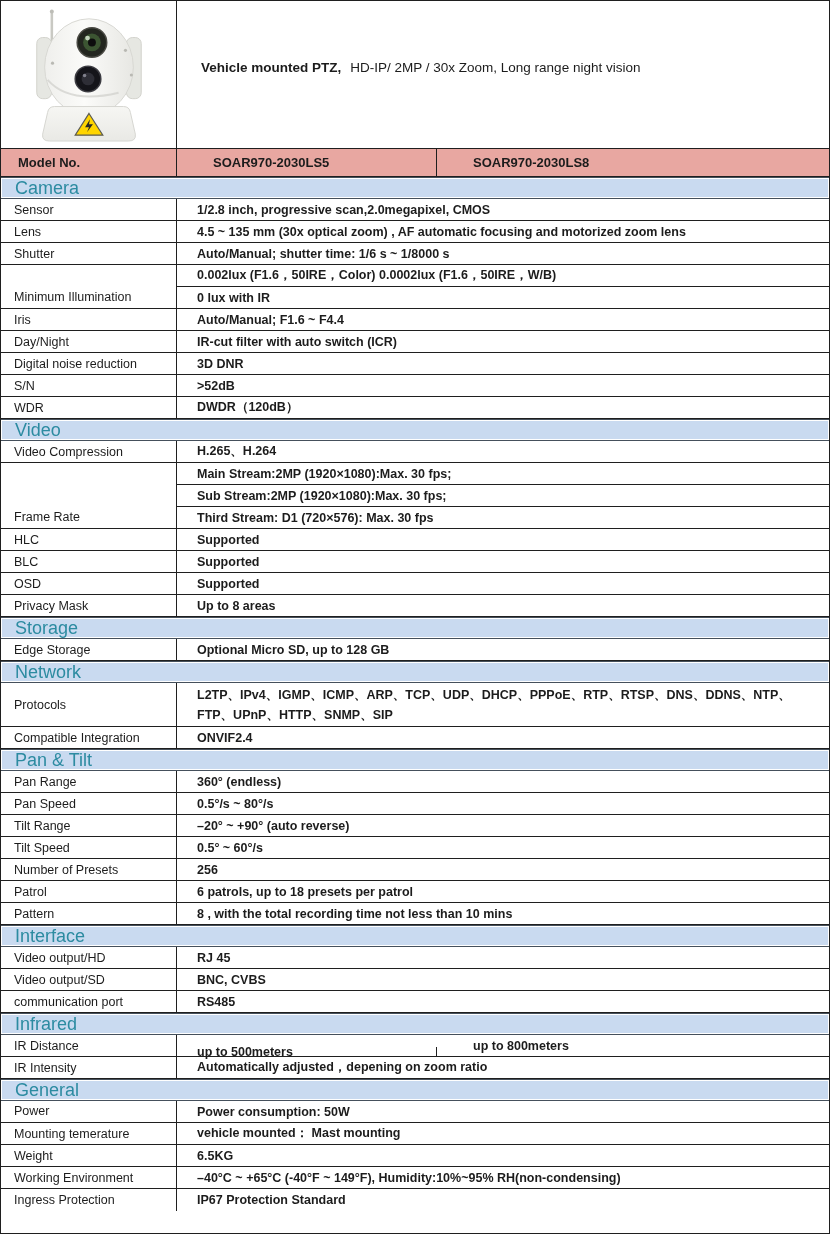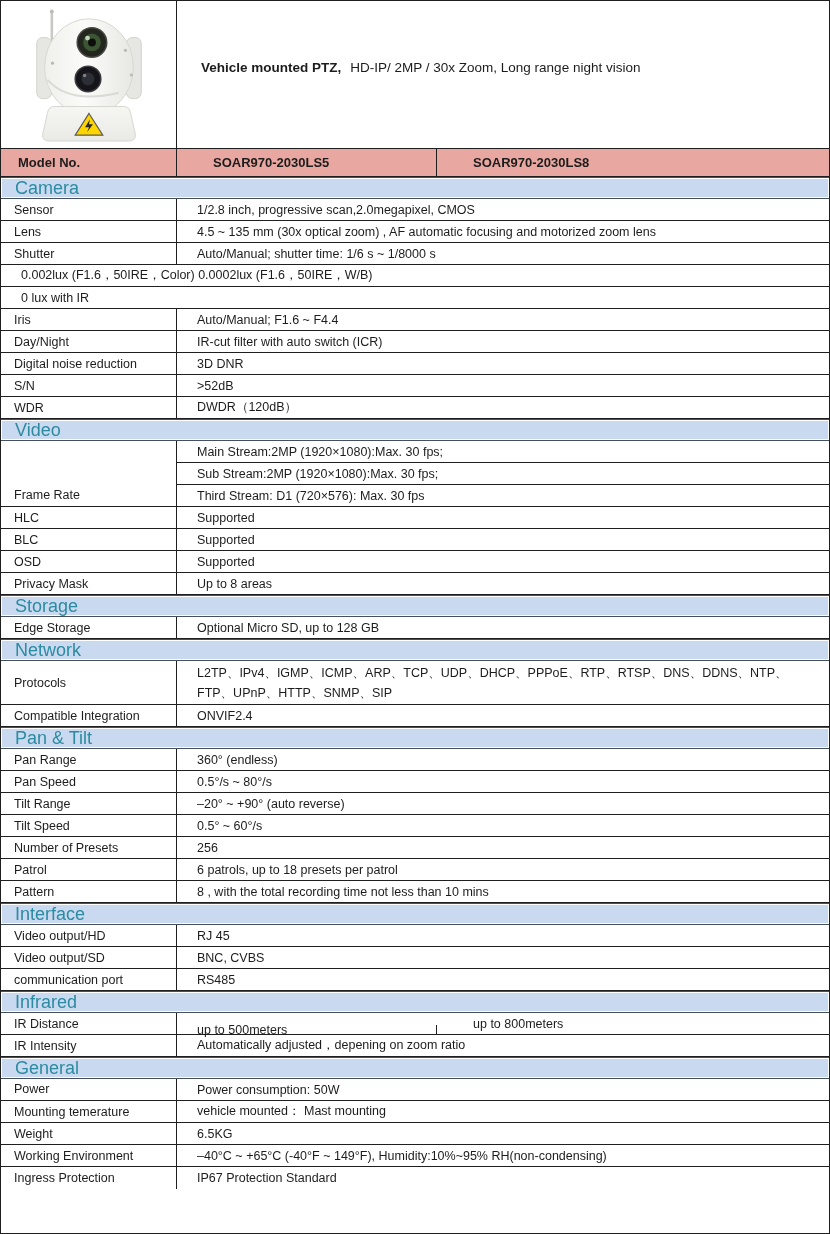--- a/index.html
+++ b/index.html
@@ -61,21 +61,21 @@
   .spec-row{display:flex;}
   .label-cell{
     width:176px;flex:0 0 176px;
     border-right:1px solid var(--border);
     border-bottom:1px solid var(--border);
     display:flex;align-items:center;
     padding-left:13px;
     font-size:12.5px;
   }
   .label-cell.bottom{align-items:flex-end;padding-bottom:4px;}
-  .value-col{flex:1;display:flex;flex-direction:column;}
+  .value-col{flex:1;display:flex;flex-direction:column;font-weight:bold;}
   .value-cell{
     height:22px;
     border-bottom:1px solid var(--border);
     display:flex;align-items:center;
     padding-left:20px;padding-right:8px;
     font-size:12.5px;
     white-space:nowrap;overflow:hidden;
   }
   .value-cell.tall{
     height:44px;
@@ -168,20 +168,21 @@
           <div class="value-cell">4.5 ~ 135 mm (30x optical zoom) , AF automatic focusing and motorized zoom lens</div>
         </div>
       </div>
       <div class="spec-row">
         <div class="label-cell">Shutter</div>
         <div class="value-col">
           <div class="value-cell">Auto/Manual; shutter time: 1/6 s ~ 1/8000 s</div>
         </div>
       </div>
       <div class="spec-row">
+        <div class="label-cell bottom">Minimum Illumination</div>
         <div class="value-col">
           <div class="value-cell">0.002lux (F1.6，50IRE，Color) 0.0002lux (F1.6，50IRE，W/B)</div>
           <div class="value-cell">0 lux with IR</div>
         </div>
       </div>
       <div class="spec-row">
         <div class="label-cell">Iris</div>
         <div class="value-col">
           <div class="value-cell">Auto/Manual; F1.6 ~ F4.4</div>
         </div>
@@ -204,20 +205,26 @@
           <div class="value-cell">&gt;52dB</div>
         </div>
       </div>
       <div class="spec-row">
         <div class="label-cell">WDR</div>
         <div class="value-col">
           <div class="value-cell">DWDR（120dB）</div>
         </div>
       </div>
       <div class="section-row">Video</div>
+      <div class="spec-row">
+        <div class="label-cell">Video Compression</div>
+        <div class="value-col">
+          <div class="value-cell">H.265、H.264</div>
+        </div>
+      </div>
       <div class="spec-row">
         <div class="label-cell bottom">Frame Rate</div>
         <div class="value-col">
           <div class="value-cell">Main Stream:2MP (1920×1080):Max. 30 fps;</div>
           <div class="value-cell">Sub Stream:2MP (1920×1080):Max. 30 fps;</div>
           <div class="value-cell">Third Stream: D1 (720×576): Max. 30 fps</div>
         </div>
       </div>
       <div class="spec-row">
         <div class="label-cell">HLC</div>

